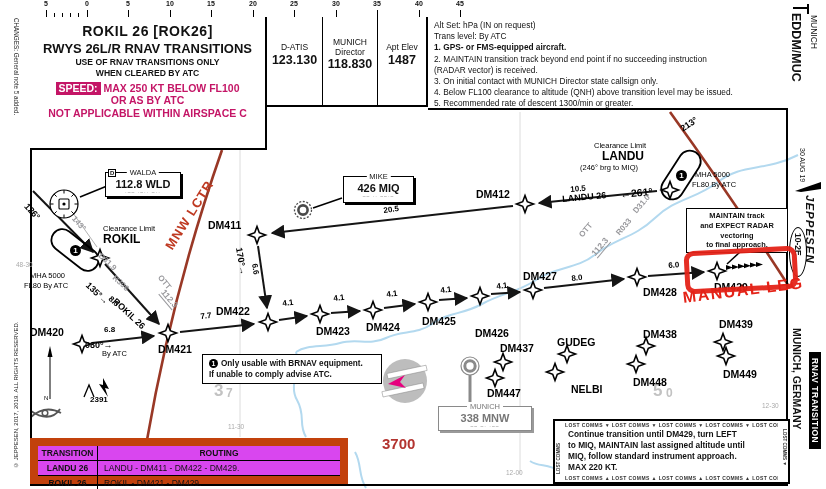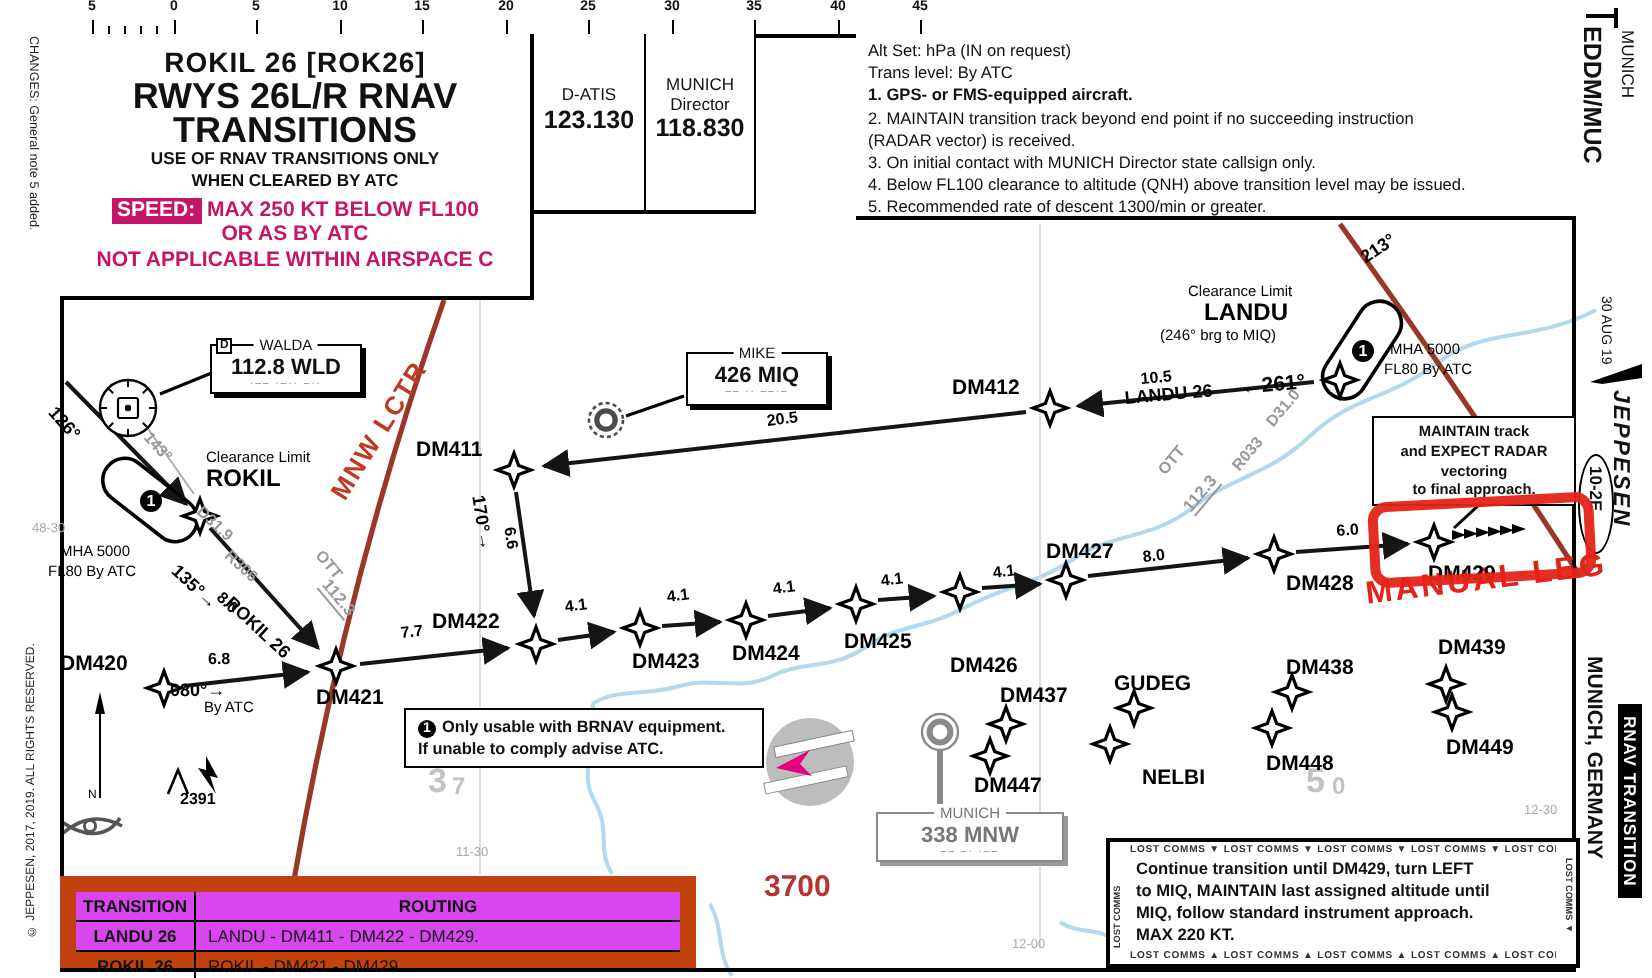--- a/index.html
+++ b/index.html
@@ -9,21 +9,21 @@
   
   #frame{position:absolute;left:30px;top:17px;width:758px;height:469px;border:2px solid #000;box-sizing:border-box;}
   #ruler .tick{position:absolute;top:10px;width:1.4px;height:8px;background:#000;}
   #ruler .tick.minor{top:13px;height:5px;width:1px;}
   #ruler .rlab{position:absolute;top:0px;font-size:7px;font-weight:bold;transform:translateX(-50%);}
   .endmark{position:absolute;background:#000;}
   
   .hbox{position:absolute;background:#fff;box-sizing:border-box;}
   #title-box{left:30px;top:17px;width:237px;height:133px;border-right:2px solid #000;border-bottom:2px solid #000;text-align:center;padding-top:6px;}
   #title-box .t1{font-size:14px;font-weight:bold;letter-spacing:.5px;line-height:17px;}
-  #title-box .t3{font-size:18px;font-weight:bold;line-height:17px;}
+  #title-box .t3{font-size:13px;font-weight:bold;line-height:17px;}
   #title-box .sub{font-size:8.6px;font-weight:600;line-height:11px;}
   .mag{color:#c41566;}
   #speed-line{margin-top:3px;font-size:10.5px;font-weight:bold;}
   #speed-badge{background:#c41566;color:#fff;padding:0 3px 1px 3px;font-size:10.5px;font-weight:bold;}
   .magline{font-size:10.5px;font-weight:bold;color:#c41566;line-height:13px;}
   #atis-box{left:267px;top:17px;width:56px;height:90px;border-right:1.5px solid #000;border-bottom:2px solid #000;text-align:center;}
   #director-box{left:323px;top:17px;width:55px;height:90px;border-right:1.5px solid #000;border-bottom:2px solid #000;text-align:center;}
   #aptelev-box{left:378px;top:17px;width:50px;height:90px;border-right:2px solid #000;border-bottom:2px solid #000;text-align:center;}
   .commlab{font-size:8.5px;margin-top:26px;line-height:9.5px;}
   .commlab.two{margin-top:21px;}
@@ -283,20 +283,24 @@
   <div id="atis-box" class="hbox">
     <div class="commlab">D-ATIS</div>
     <div class="commfreq">123.130</div>
   </div>
   <div id="director-box" class="hbox">
     <div class="commlab two" style="margin-bottom:0;">
       <div>MUNICH</div>
       <div>Director</div>
     </div>
     <div class="commfreq">118.830</div>
+  </div>
+  <div id="aptelev-box" class="hbox">
+    <div class="commlab">Apt Elev</div>
+    <div class="commfreq">1487</div>
   </div>
   <div id="notes-box" class="hbox">
     <div id="notes-lines">
         <div class="nline">Alt Set: hPa (IN on request)</div>
         <div class="nline">Trans level: By ATC</div>
         <div class="nline bold">1. GPS- or FMS-equipped aircraft.</div>
         <div class="nline">2. MAINTAIN transition track beyond end point if no succeeding instruction</div>
         <div class="nline">(RADAR vector) is received.</div>
         <div class="nline">3. On initial contact with MUNICH Director state callsign only.</div>
         <div class="nline">4. Below FL100 clearance to altitude (QNH) above transition level may be issued.</div>

